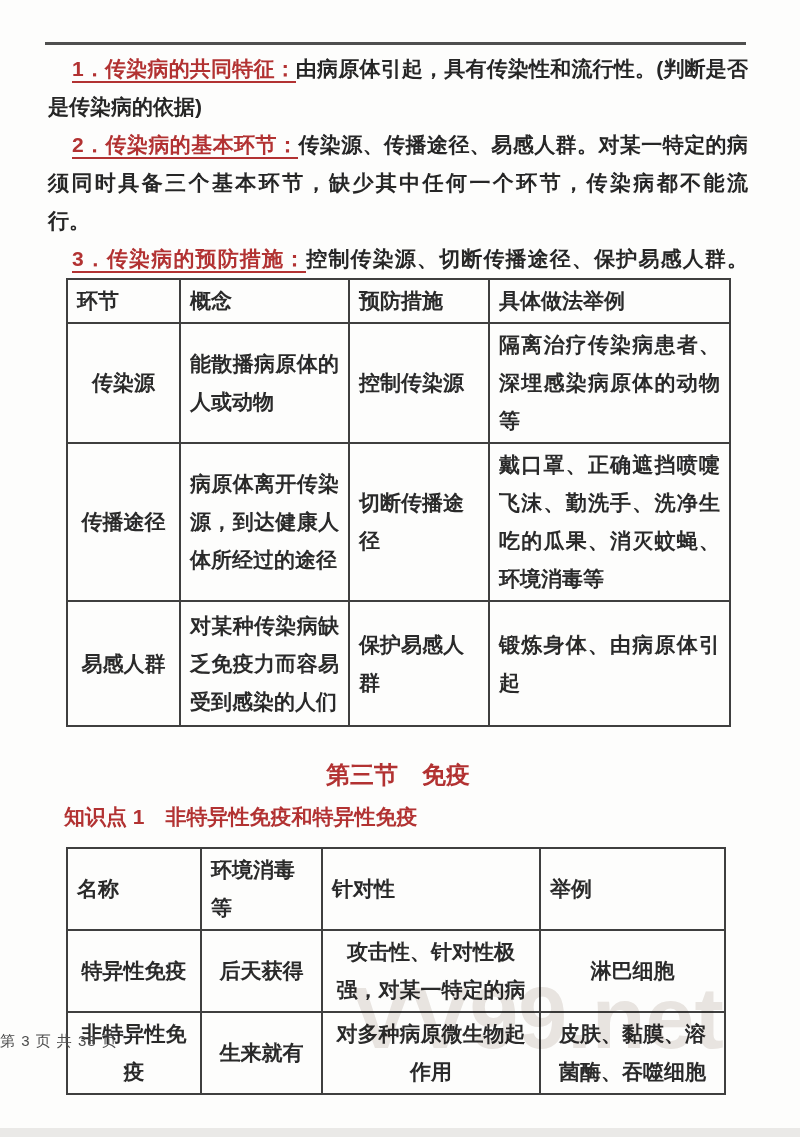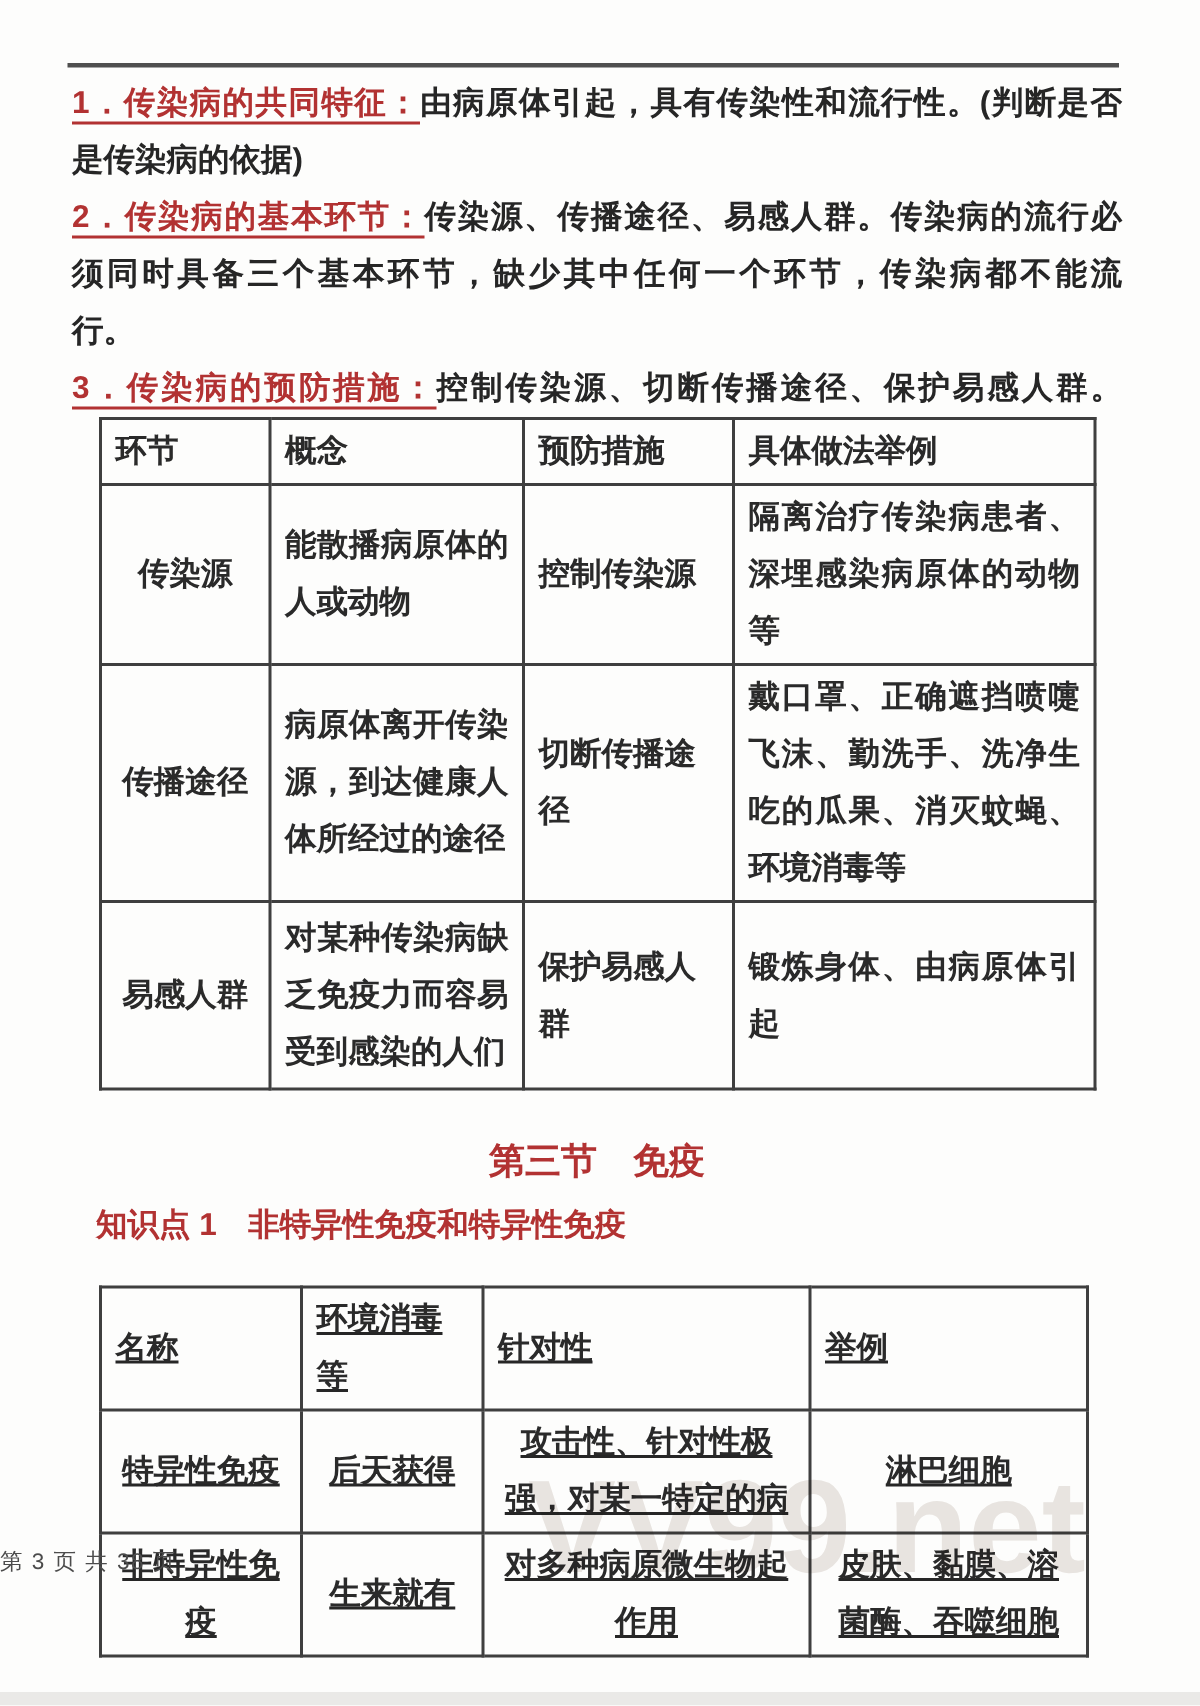--- a/index.html
+++ b/index.html
@@ -7,37 +7,37 @@
     width:800px;height:1137px;position:relative;overflow:hidden;
     background:#fdfdfc;
     font-family:"Liberation Sans","DejaVu Sans",sans-serif;
     font-weight:700;color:#262626;
   }
   .top-rule{position:absolute;left:45px;top:42px;width:701px;height:3px;background:#4f4f4f;}
   .content{position:absolute;left:48px;top:50px;width:700px;}
   .para{margin:0;}
   .line{line-height:38px;font-size:21px;text-align:justify;}
   .stretch{text-align-last:justify;}
-  .red-head{color:#b23232;border-bottom:2px solid #b23232;padding-bottom:1px;}
+  .red-head{color:#b23232;border-bottom:2px solid #b23232;padding-bottom:1px;margin-left:24px;}
   table.t{border-collapse:collapse;table-layout:fixed;margin-left:18px;}
   .t th,.t td{
     border:2px solid #3f3f3f;font-size:21px;line-height:38px;
     padding:2px 9px;vertical-align:middle;color:#2a2a2a;font-weight:700;
   }
   .t th{text-align:left;}
   .t1{width:663px;}
   .t1 .col1{text-align:center;}
   .t1 .col2{text-align:justify;}
   .t1 .col3{text-align:left;}
   .t1 .col4{text-align:justify;}
   .t2{width:658px;}
   .t2 td{text-align:center;}
   .sec-title{margin:32px 0 4px 0;text-align:center;font-size:24px;color:#b23232;line-height:32px;}
   .kp-title{margin:10px 0 0 16px;font-size:21px;color:#b23232;line-height:32px;}
-  .t2wrap{margin-top:24px;text-decoration:underline;}
+  .t2wrap{margin-top:14px;}
   .watermark{
     position:absolute;left:352px;top:974px;font-size:88px;line-height:1;
     color:#eae6e3;letter-spacing:0px;mix-blend-mode:multiply;pointer-events:none;
     font-weight:700;z-index:5;
   }
   .footer{
     position:absolute;left:0;top:1032px;width:757px;text-align:left;
     font-size:15px;font-weight:400;color:#4c4c4c;letter-spacing:1px;
   }
   .bottom-bar{position:absolute;left:0;bottom:0;width:800px;height:9px;background:#eae9e7;}
@@ -50,21 +50,21 @@
   <div class="top-rule"></div>
 
   <div class="content">
 
     <div class="para">
       <div class="line stretch"><span class="red-head">1．传染病的共同特征：</span><span>由病原体引起，具有传染性和流行性。(判断是否</span></div>
       <div class="line">是传染病的依据)</div>
     </div>
 
     <div class="para">
-      <div class="line stretch"><span class="red-head">2．传染病的基本环节：</span><span>传染源、传播途径、易感人群。传染病的流行必</span></div>
+      <div class="line stretch"><span class="red-head">2．传染病的基本环节：</span><span>传染源、传播途径、易感人群。对某一特定的病</span></div>
       <div class="line stretch">须同时具备三个基本环节，缺少其中任何一个环节，传染病都不能流</div>
       <div class="line">行。</div>
     </div>
 
     <div class="para">
       <div class="line stretch"><span class="red-head">3．传染病的预防措施：</span><span>控制传染源、切断传播途径、保护易感人群。</span></div>
     </div>
 
     <table class="t t1">
       <colgroup>

